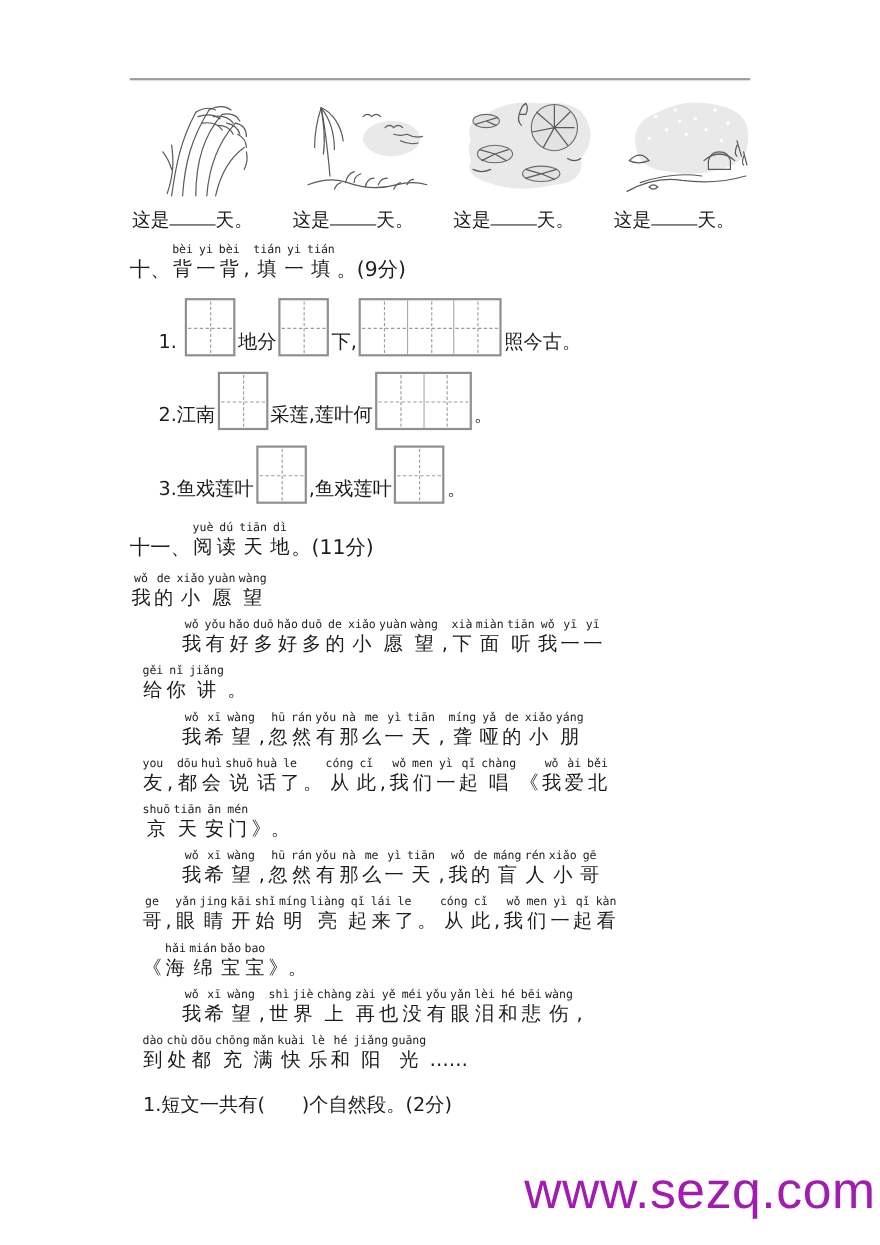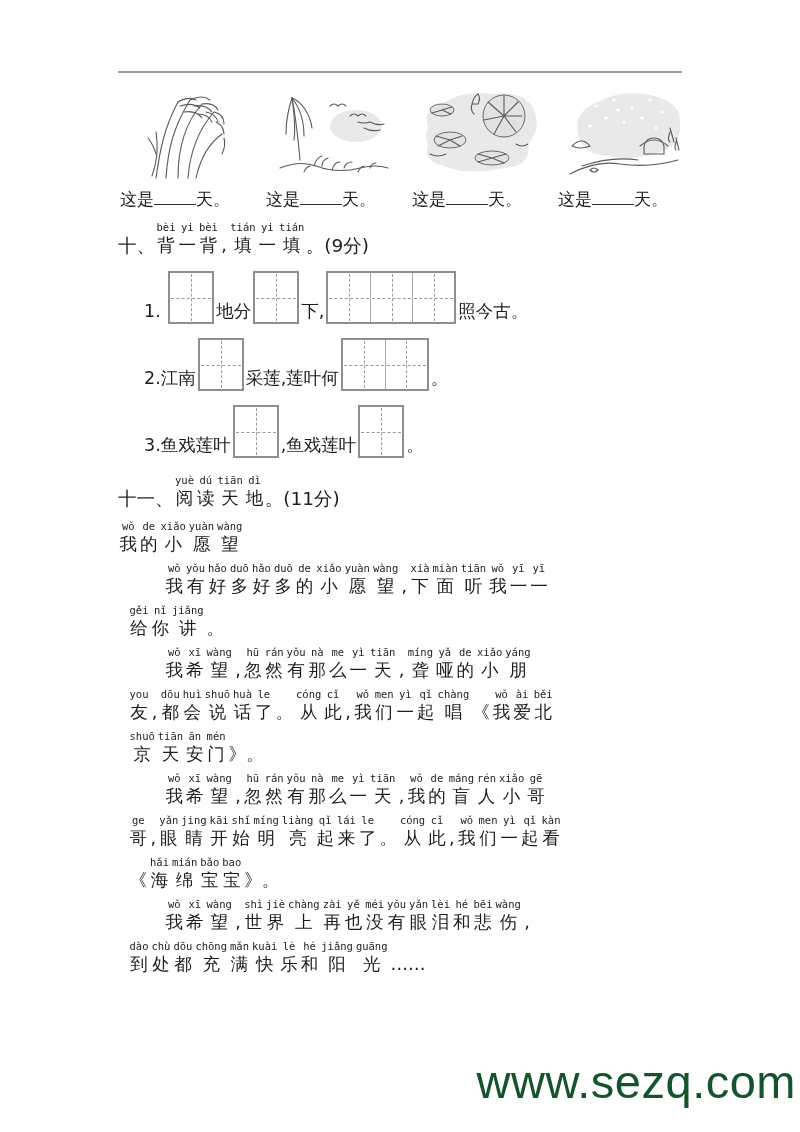--- a/index.html
+++ b/index.html
@@ -53,21 +53,21 @@
     content:""; position:absolute; top:1px; bottom:1px; left:50%;
     border-left:1px dashed #9a9a9a;
   }
 
   .q { font-size:17.5px; padding-left:12px; margin-top:20px; white-space:pre; }
   .q1 { margin-top:16px; }
 
   .watermark {
     position:absolute; right:4px; top:1054px;
     font-family:"Liberation Sans", sans-serif; font-size:47px;
-    color:#14532d; letter-spacing:0.5px;
+    color:#a21caf; letter-spacing:0.5px;
   }
 
   svg .ln { fill:none; stroke:#5a5a5a; stroke-width:1.1; stroke-linecap:round; }
   svg .soft { fill:#e9e9e9; stroke:none; }
   svg .leaf { fill:#e2e2e2; stroke:#6a6a6a; stroke-width:1; }
 </style>
 </head>
 <body>
 
 <div class="page">
@@ -836,16 +836,17 @@
             <span class="py">guāng</span>
             <span class="zh">光</span>
           </span>
           <span class="syl">
             <span class="py"> </span>
             <span class="zh">……</span>
           </span>
         </div>
       </div>
 
+    <div class="q q1">1.短文一共有(      )个自然段。(2分)</div>
   </div>
 
   <div class="watermark">www.sezq.com</div>
 </div>
 
 </body></html>

